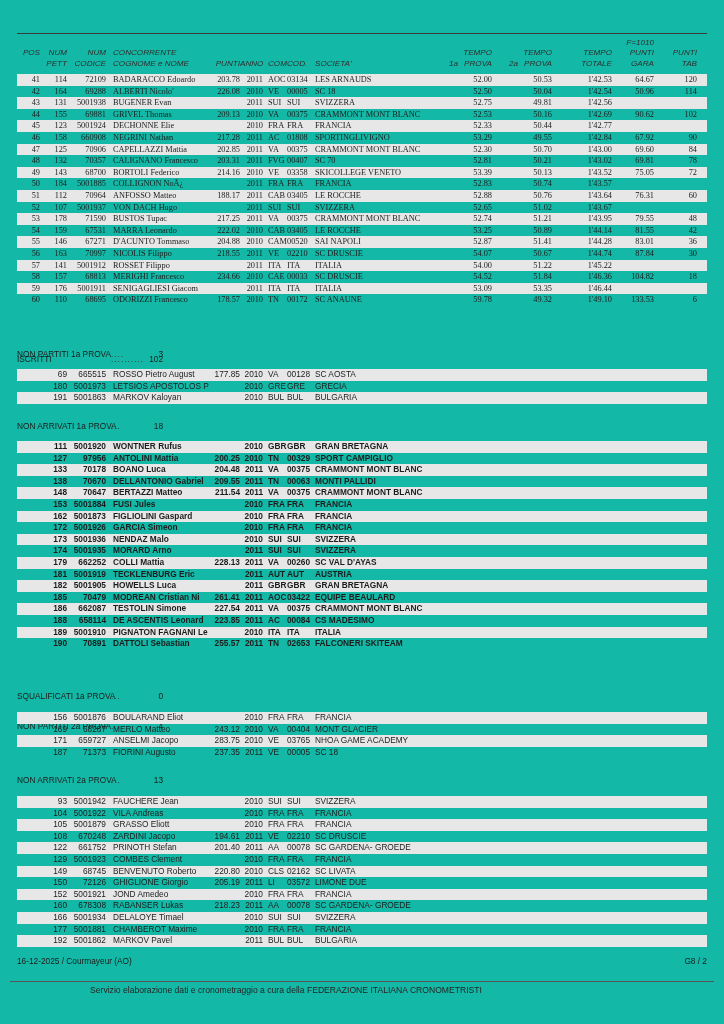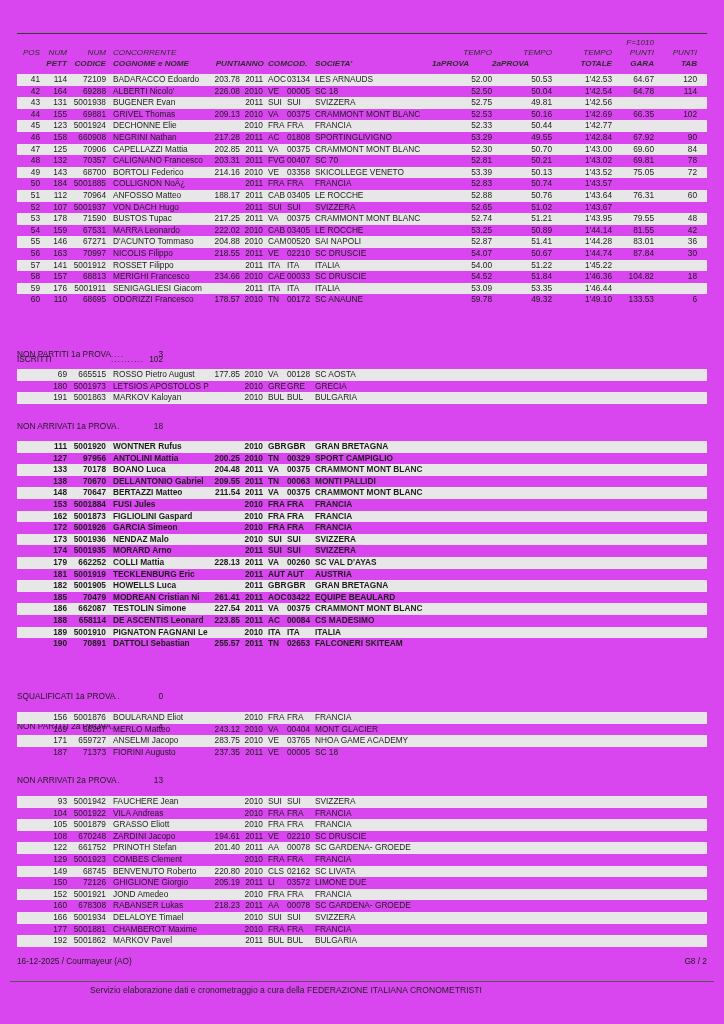--- a/index.html
+++ b/index.html
@@ -1,17 +1,17 @@
 <!DOCTYPE html>
 <html><head>
 <meta charset="utf-8">
 <style>
   html,body { margin:0; padding:0; background:#ffffff; }
   .page {
-    position:relative; width:724px; height:1024px; background:#d946ef;
+    position:relative; width:724px; height:1024px; background:#14b8a6;
     font-family:"Liberation Sans","DejaVu Sans",sans-serif;
     color:#1c1c1c; overflow:hidden;
   }
   .rule { position:absolute; left:17px; width:690px; height:0; border-top:1.2px solid #3a3a3a; }
   .rule.top { top:33px; }
   .rule.bottom { top:981px; left:10px; width:704px; border-top:1px solid #555; }
 
   
   .grid-row {
     display:grid;
@@ -26,24 +26,24 @@
   .c-com { text-align:left; padding-left:5px; }
   .c-cod { text-align:left; }
   .c-societa { text-align:left; padding-left:4px; }
   .c-tab { text-align:right; padding-right:10px; }
 
   
   .thead { position:absolute; left:17px; width:690px; font-style:italic; color:#2e2e2e; }
   .thead .grid-row { height:10.8px; line-height:10.8px; font-size:8.1px; background:none; }
   .thead-f { top:38px; }
   .thead-1 { top:48px; }
-  .thead-2 { top:59px;font-weight:bold; }
-  .h-prova { display:flex; justify-content:flex-start; }
-
-  .results { position:absolute; left:17px; top:74px; width:690px; }
+  .thead-2 { top:59px; }
+  .h-prova { display:flex; justify-content:flex-end; gap:6px; }
+
+  .results { position:absolute; left:17px; top:74px; width:690px;font-family:Liberation Serif, serif; }
 
   .summary { position:absolute; left:17px; width:690px; height:12px; font-size:8.3px; line-height:12px; white-space:nowrap; }
   .sum-dots { position:absolute; left:94px; top:0; color:#3a3a3a; letter-spacing:1px; }
   .sum-value { position:absolute; left:106px; width:40px; top:0; text-align:right; }
   .sum-iscritti { top:341px;margin-top:12px; }
   .sum-np1 { top:348px; }
   .sum-na1 { top:420px; }
   .sum-sq1 { top:662px;margin-top:28px; }
   .sum-np2 { top:708px;margin-top:12px; }
   .sum-na2 { top:774px; }
@@ -152,21 +152,21 @@
         <div class="cell c-codice">69288</div>
         <div class="cell c-name">ALBERTI Nicolo'</div>
         <div class="cell c-punti">226.08</div>
         <div class="cell c-anno">2010</div>
         <div class="cell c-com">VE</div>
         <div class="cell c-cod">00005</div>
         <div class="cell c-societa">SC 18</div>
         <div class="cell c-t1">52.50</div>
         <div class="cell c-t2">50.04</div>
         <div class="cell c-tot">1'42.54</div>
-        <div class="cell c-gara">64.78</div>
+        <div class="cell c-gara">50.96</div>
         <div class="cell c-tab">114</div>
       </div>
       <div class="grid-row zebra">
         <div class="cell c-pos">43</div>
         <div class="cell c-pett">131</div>
         <div class="cell c-codice">5001938</div>
         <div class="cell c-name">BUGENER Evan</div>
         <div class="cell c-punti"></div>
         <div class="cell c-anno">2011</div>
         <div class="cell c-com">SUI</div>
@@ -184,21 +184,21 @@
         <div class="cell c-codice">69881</div>
         <div class="cell c-name">GRIVEL Thomas</div>
         <div class="cell c-punti">209.13</div>
         <div class="cell c-anno">2010</div>
         <div class="cell c-com">VA</div>
         <div class="cell c-cod">00375</div>
         <div class="cell c-societa">CRAMMONT MONT BLANC</div>
         <div class="cell c-t1">52.53</div>
         <div class="cell c-t2">50.16</div>
         <div class="cell c-tot">1'42.69</div>
-        <div class="cell c-gara">66.35</div>
+        <div class="cell c-gara">90.62</div>
         <div class="cell c-tab">102</div>
       </div>
       <div class="grid-row zebra">
         <div class="cell c-pos">45</div>
         <div class="cell c-pett">123</div>
         <div class="cell c-codice">5001924</div>
         <div class="cell c-name">DECHONNE Elie</div>
         <div class="cell c-punti"></div>
         <div class="cell c-anno">2010</div>
         <div class="cell c-com">FRA</div>

